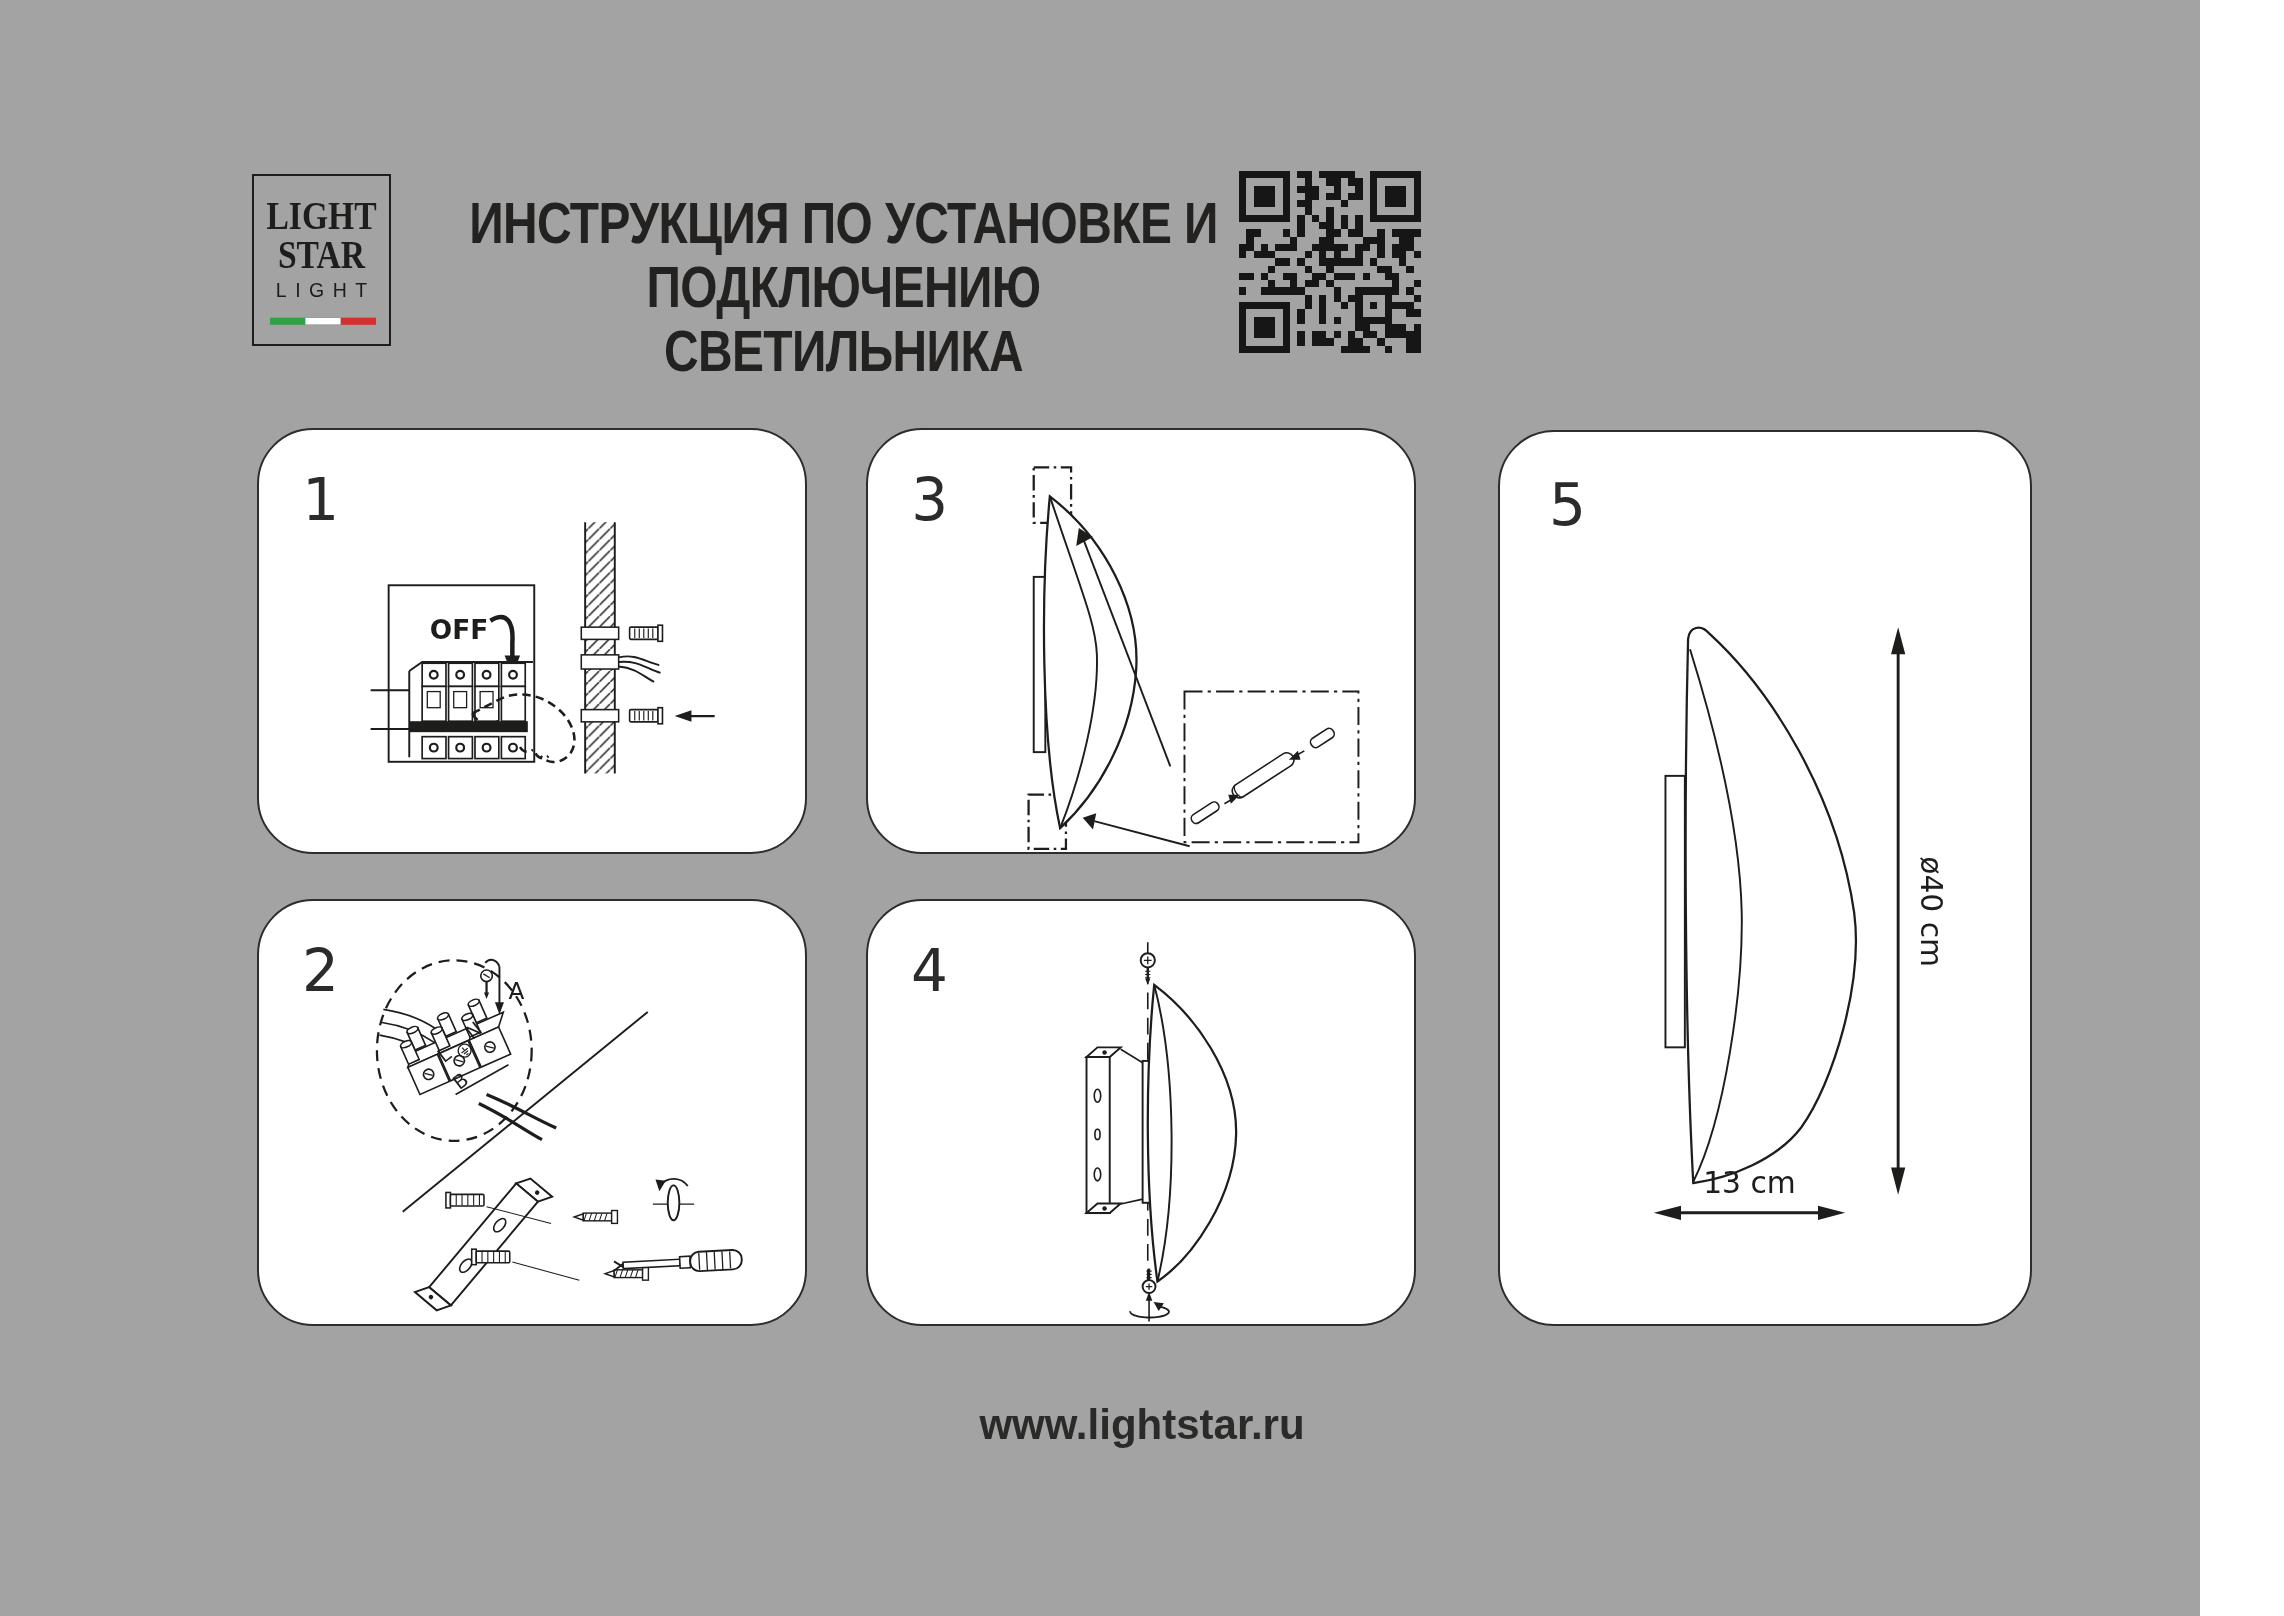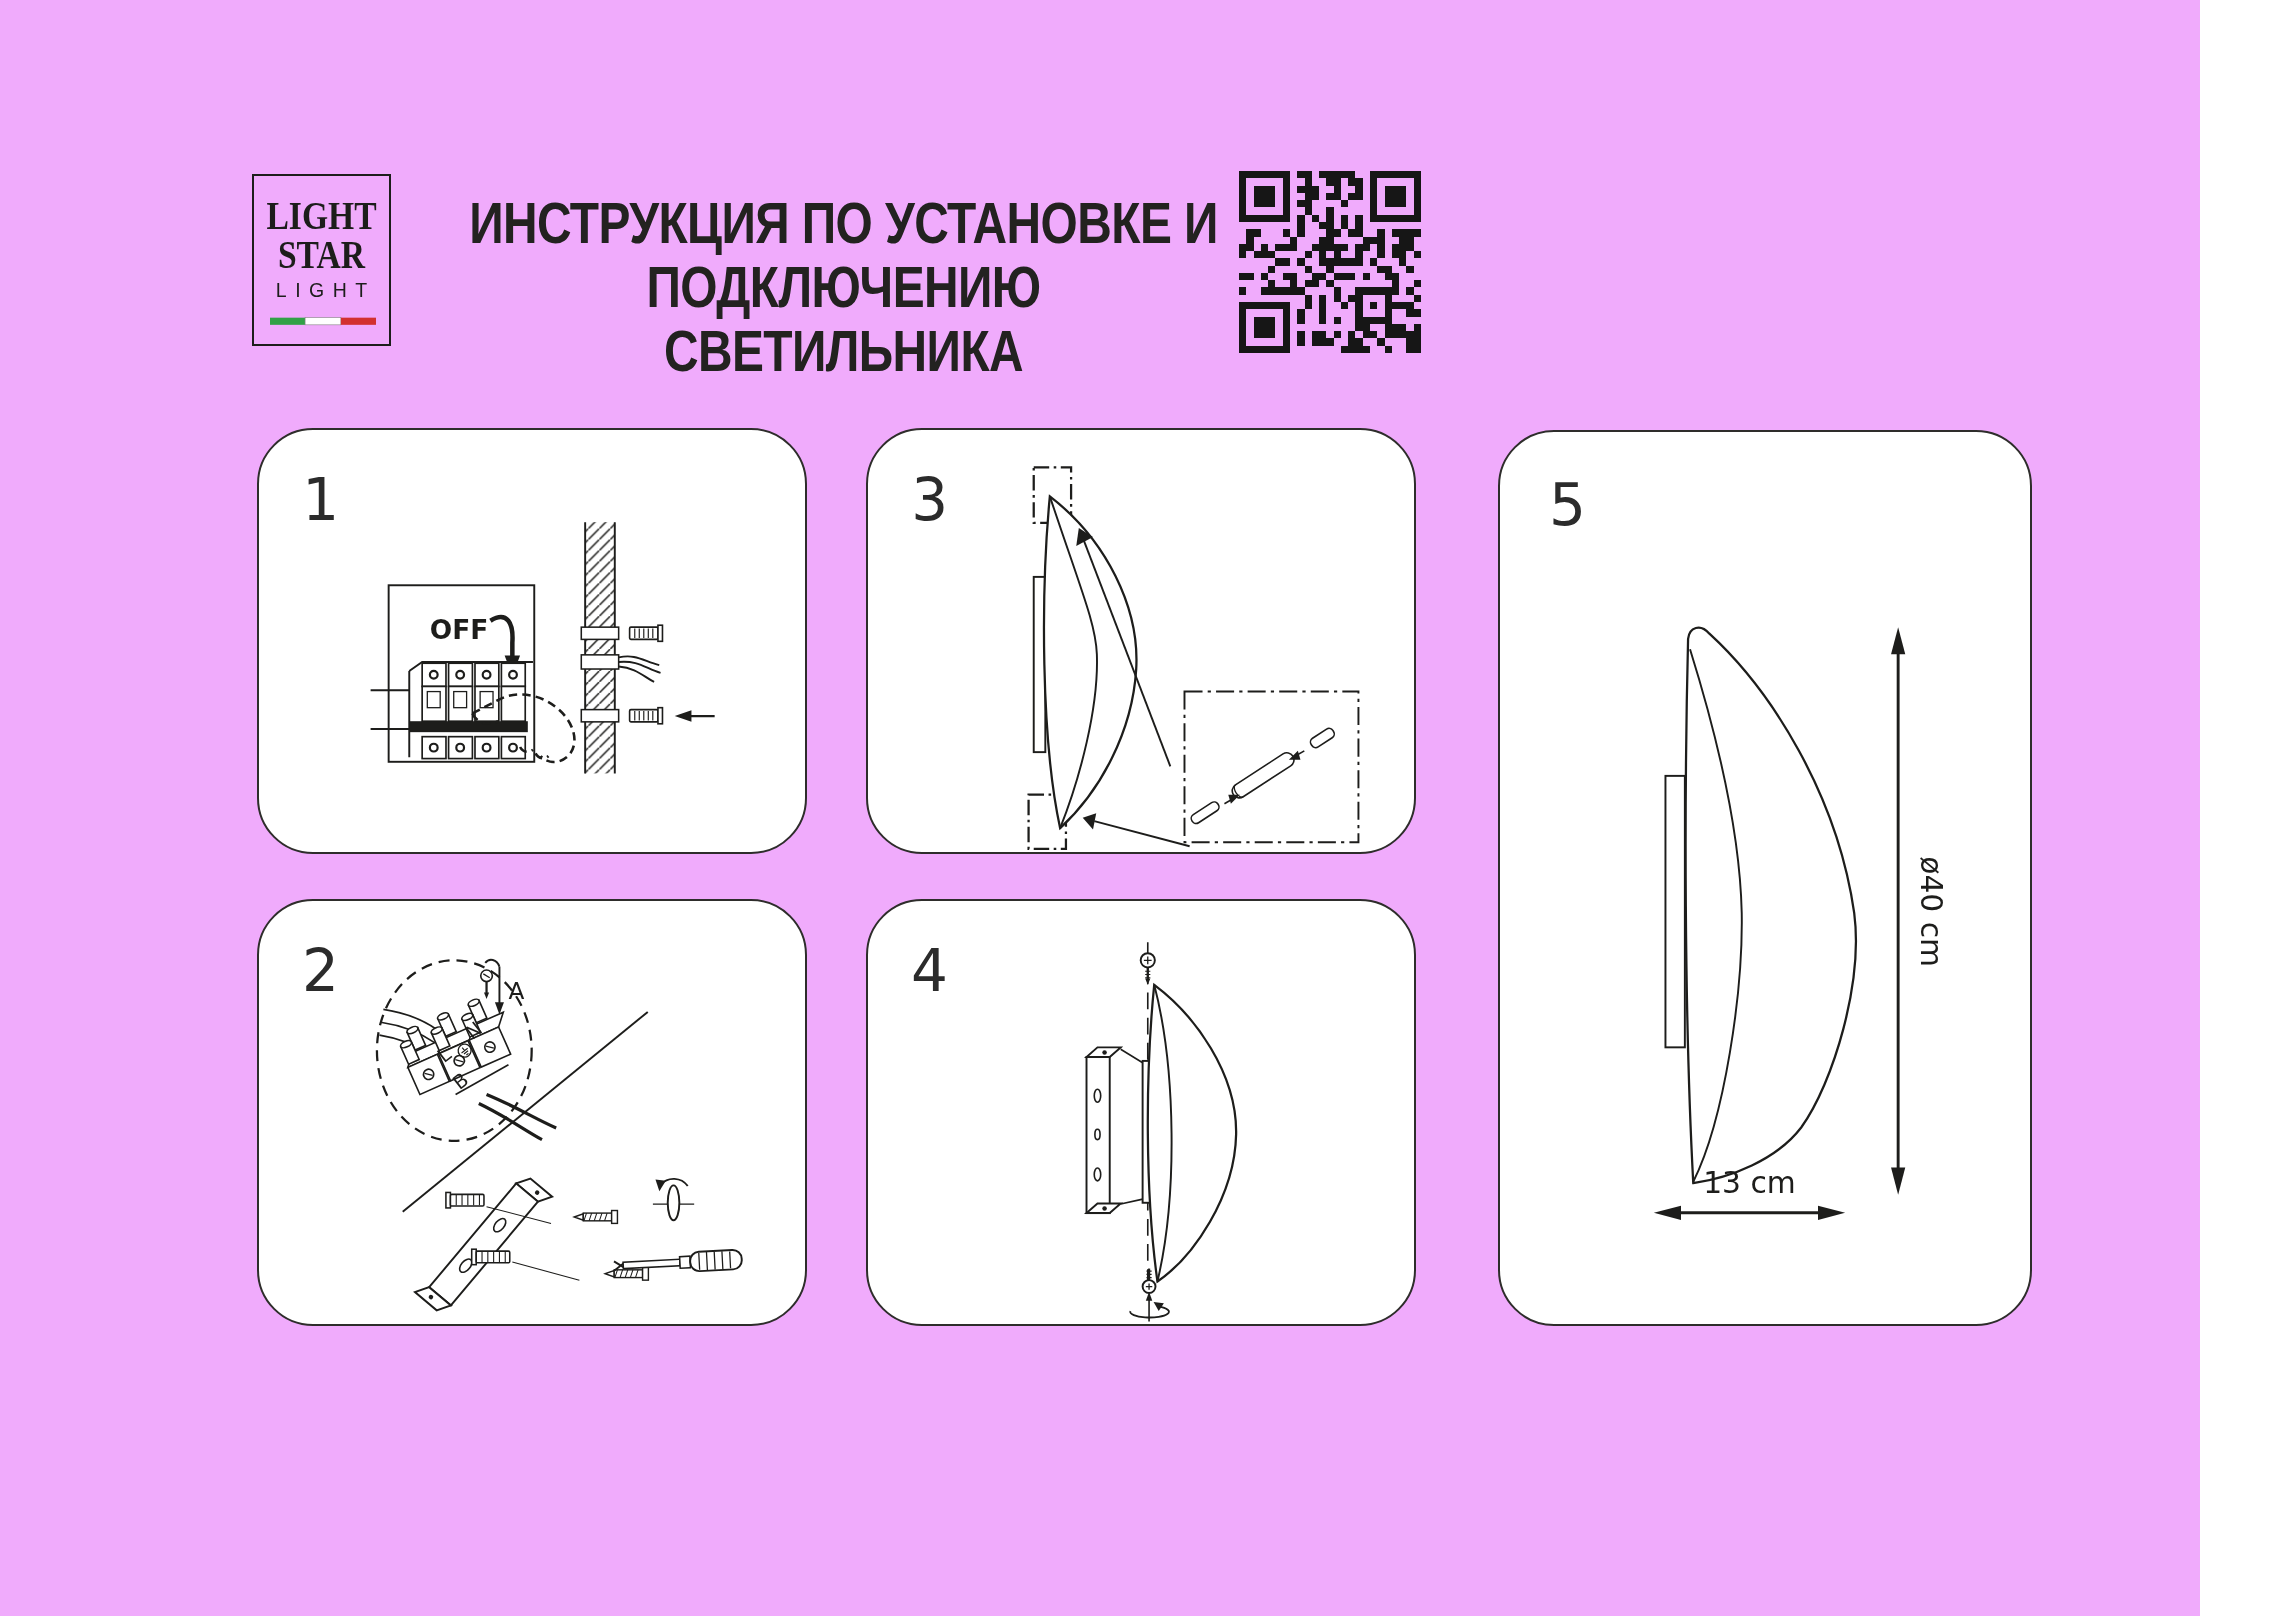--- a/index.html
+++ b/index.html
@@ -1,16 +1,16 @@
 <!DOCTYPE html>
 <html style="font-size:10.4px"><head>
 <meta charset="utf-8">
 <style>
   html,body{margin:0;padding:0;background:#ffffff;}
-  #page{position:relative;width:2200px;height:1616px;background:#f0abfc;overflow:hidden;
+  #page{position:relative;width:2200px;height:1616px;background:#a3a3a3;overflow:hidden;
         font-family:"Liberation Sans",sans-serif;color:#232220;}
   .abs{position:absolute;}
 
   
   #logo-box{left:252px;top:174px;width:139px;height:172px;border:2px solid #1d1d1b;box-sizing:border-box;}
   #logo-text{position:absolute;left:0;top:19.5px;width:100%;text-align:center;
              font-family:"Liberation Serif",serif;font-weight:700;color:#1d1d1b;
              font-size:40px;line-height:39px;transform:scaleX(.84);transform-origin:50% 0;}
   #logo-group{position:absolute;left:0;top:103px;width:100%;text-align:center;
               font-family:"Liberation Sans",sans-serif;font-weight:400;color:#1d1d1b;
@@ -669,15 +669,16 @@
       </g>
       <g>
         <path class="ln" d="M 274 1206 H 498" stroke-width="4.5"></path>
         <polygon class="blk" points="238,1206 280,1195 280,1217"></polygon>
         <polygon class="blk" points="534,1206 492,1195 492,1217"></polygon>
         <text class="lbl" font-size="46" text-anchor="middle" x="386" y="1176">13 cm</text>
       </g>
     </svg>
   </div>
 
+  <div id="footer-url" class="abs">www.lightstar.ru</div>
 
 </div>
 
 
 </body></html>

